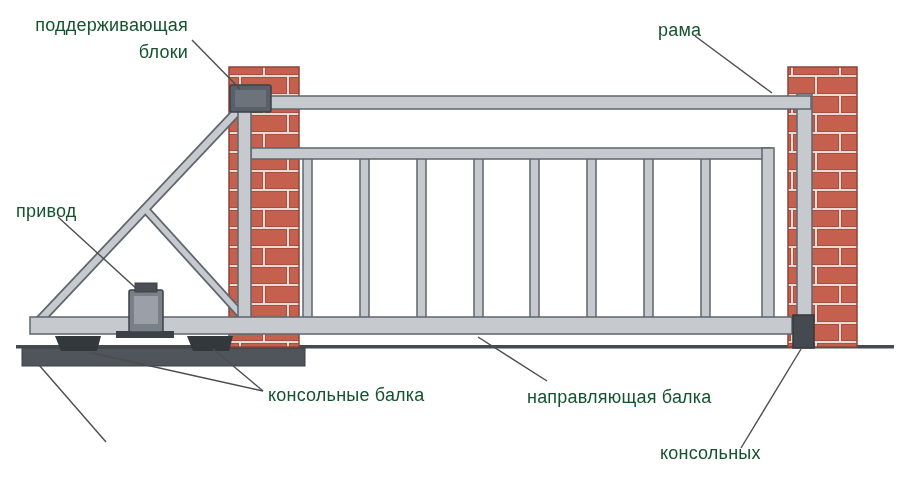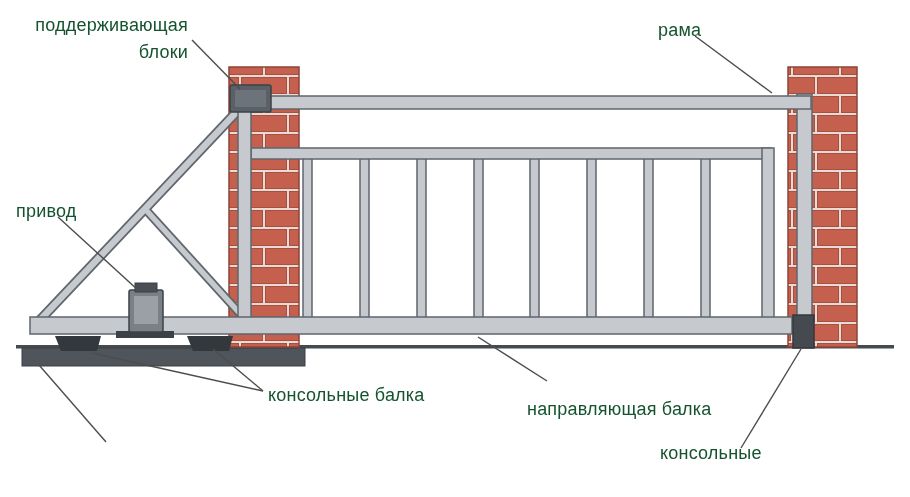--- a/index.html
+++ b/index.html
@@ -95,18 +95,18 @@
     <div>поддерживающая</div>
     <div>блоки</div>
   </div>
 
   <div class="label" style="left:646px;top:17px;margin-left:12px;">рама</div>
 
   <div class="label" style="left:16px;top:198px;">привод</div>
 
   <div class="label" style="left:268px;top:382px;">консольные балка</div>
 
-  <div class="label" style="left:527px;top:396px;text-align:right;">направляющая балка</div>
+  <div class="label" style="left:527px;top:384px;text-align:right;">направляющая балка</div>
 
 
-  <div class="label" style="left:660px;top:440px;">консольные</div>
+  <div class="label" style="left:660px;top:440px;">консольных</div>
 
 </div>
 
 </body></html>

